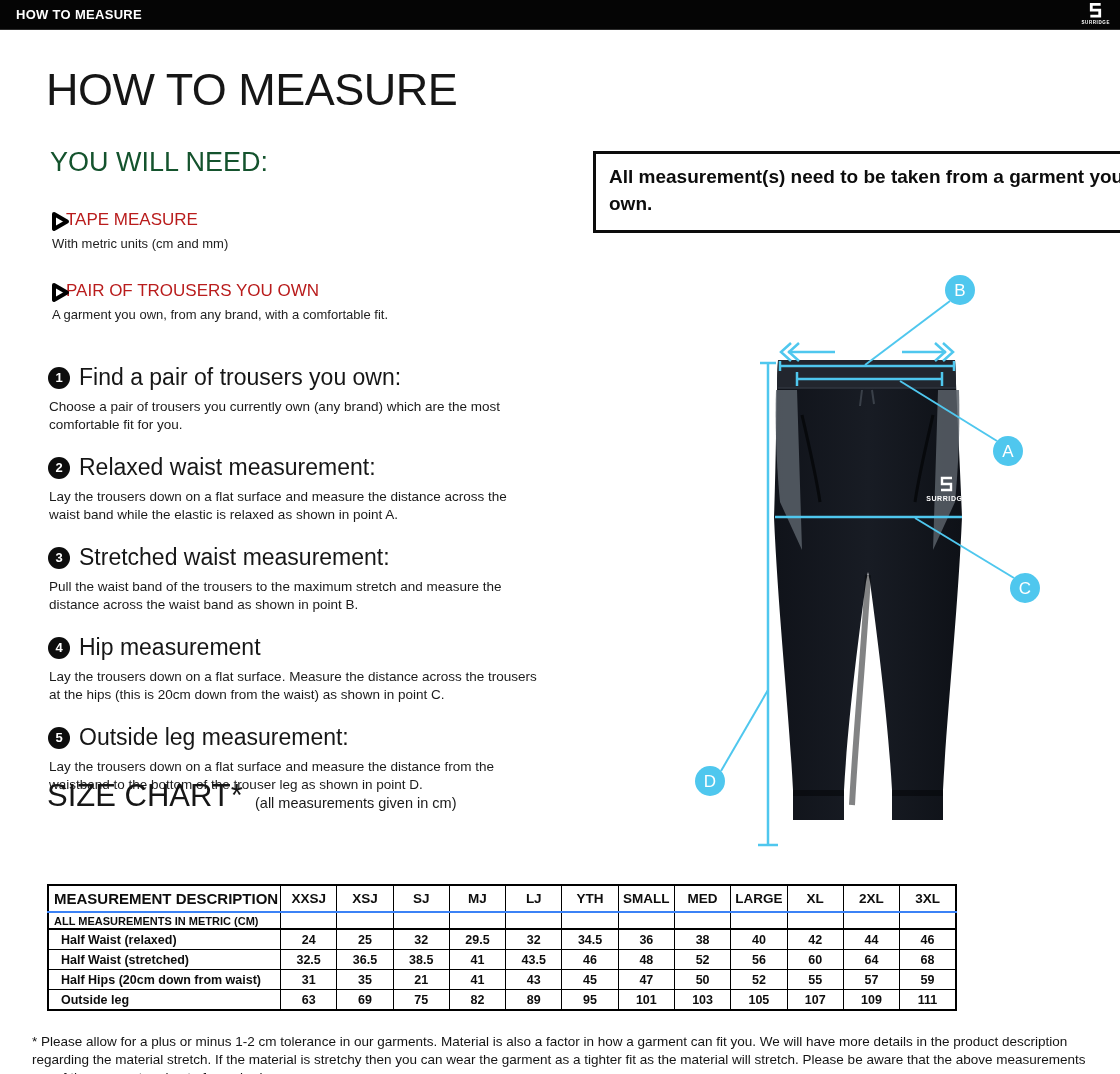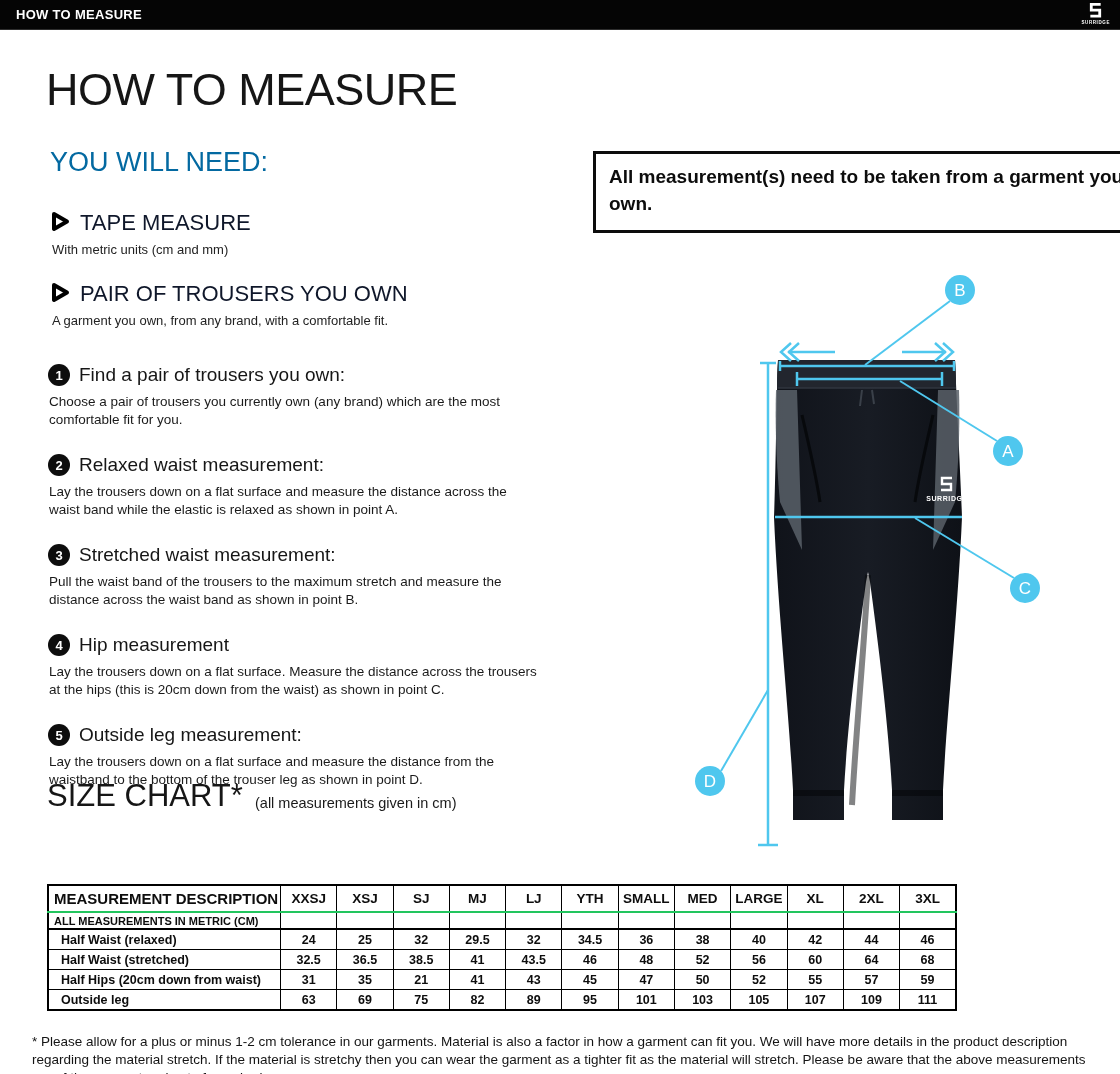--- a/index.html
+++ b/index.html
@@ -8,46 +8,46 @@
 
   
   .topbar{position:absolute;left:0;top:0;width:1120px;height:29px;background:#050505;
           border-bottom:1px solid #2e2e2e;display:flex;align-items:center;}
   .topbar-title{color:#fff;font-size:13px;font-weight:700;letter-spacing:.3px;margin-left:16px;}
   .brand{position:absolute;right:10px;top:2px;display:flex;flex-direction:column;align-items:center;}
   .brand-text{color:#fff;font-size:4.5px;font-weight:700;letter-spacing:.6px;margin-top:1px;}
 
   .page-title{position:absolute;left:46px;top:64px;margin:0;font-size:45px;font-weight:400;
               letter-spacing:-.5px;color:#161616;}
-  .need-heading{position:absolute;left:50px;top:147px;margin:0;font-size:27px;font-weight:400;color:#0369a1;}
+  .need-heading{position:absolute;left:50px;top:147px;margin:0;font-size:27px;font-weight:400;color:#14532d;}
 
   .need-item{position:absolute;left:50px;}
   .need-item .tri{position:absolute;left:0;top:1px;}
-  .need-title{font-size:22px;margin-left:30px;color:#0f172a;}
+  .need-title{font-size:17px;margin-left:16px;color:#b91c1c;}
   .need-sub{font-size:13px;margin-left:2px;margin-top:6px;color:#222;}
 
   .step{position:absolute;left:48px;width:500px;}
   .step-head{display:flex;align-items:center;gap:9px;}
   .step-num{width:22px;height:22px;border-radius:50%;background:#0d0d0d;color:#fff;font-size:13px;
             font-weight:700;display:flex;align-items:center;justify-content:center;flex:0 0 22px;}
-  .step-title{font-size:19px;color:#161616;}
+  .step-title{font-size:23px;color:#161616;}
   .step-body{margin:7px 0 0 1px;font-size:13.5px;line-height:1.33;color:#1a1a1a;width:492px;}
 
   .note-box{position:absolute;left:593px;top:151px;width:580px;height:82px;box-sizing:border-box;
             border:3px solid #0c0c0c;padding:10px 13px;font-size:19px;font-weight:700;line-height:1.4;color:#0c0c0c;}
 
   .diagram{position:absolute;left:680px;top:250px;}
 
   .size-heading{position:absolute;left:47px;top:778px;margin:0;font-size:31px;font-weight:400;color:#161616;}
   .size-subheading{position:absolute;left:255px;top:795px;font-size:14.5px;color:#1a1a1a;}
 
   .size-table-wrap{position:absolute;left:47px;top:884px;}
   .size-table{border-collapse:collapse;table-layout:fixed;width:910px;border:2px solid #000;}
   .size-table th,.size-table td{border:1px solid #000;padding:0;text-align:center;color:#0d0d0d;}
-  .size-table thead th{height:25px;font-size:13.5px;font-weight:700;border-bottom:2px solid #22c55e;}
+  .size-table thead th{height:25px;font-size:13.5px;font-weight:700;border-bottom:2px solid #3b82f6;}
   .size-table th.desc{width:226px;text-align:left;padding-left:5px;font-size:15px;}
   .size-table tr.metric td{height:15px;border-bottom:2px solid #000;}
   .size-table tr.metric td:first-child{text-align:left;padding-left:5px;font-size:11px;font-weight:700;}
   .size-table tbody td{height:19px;font-size:12.5px;font-weight:600;}
   .size-table td.row-label{text-align:left;padding-left:12px;}
 
   .footnote{position:absolute;left:32px;top:1019px;width:1062px;font-size:13.5px;line-height:1.35;color:#141414;}
 </style>
 </head>
 <body>

